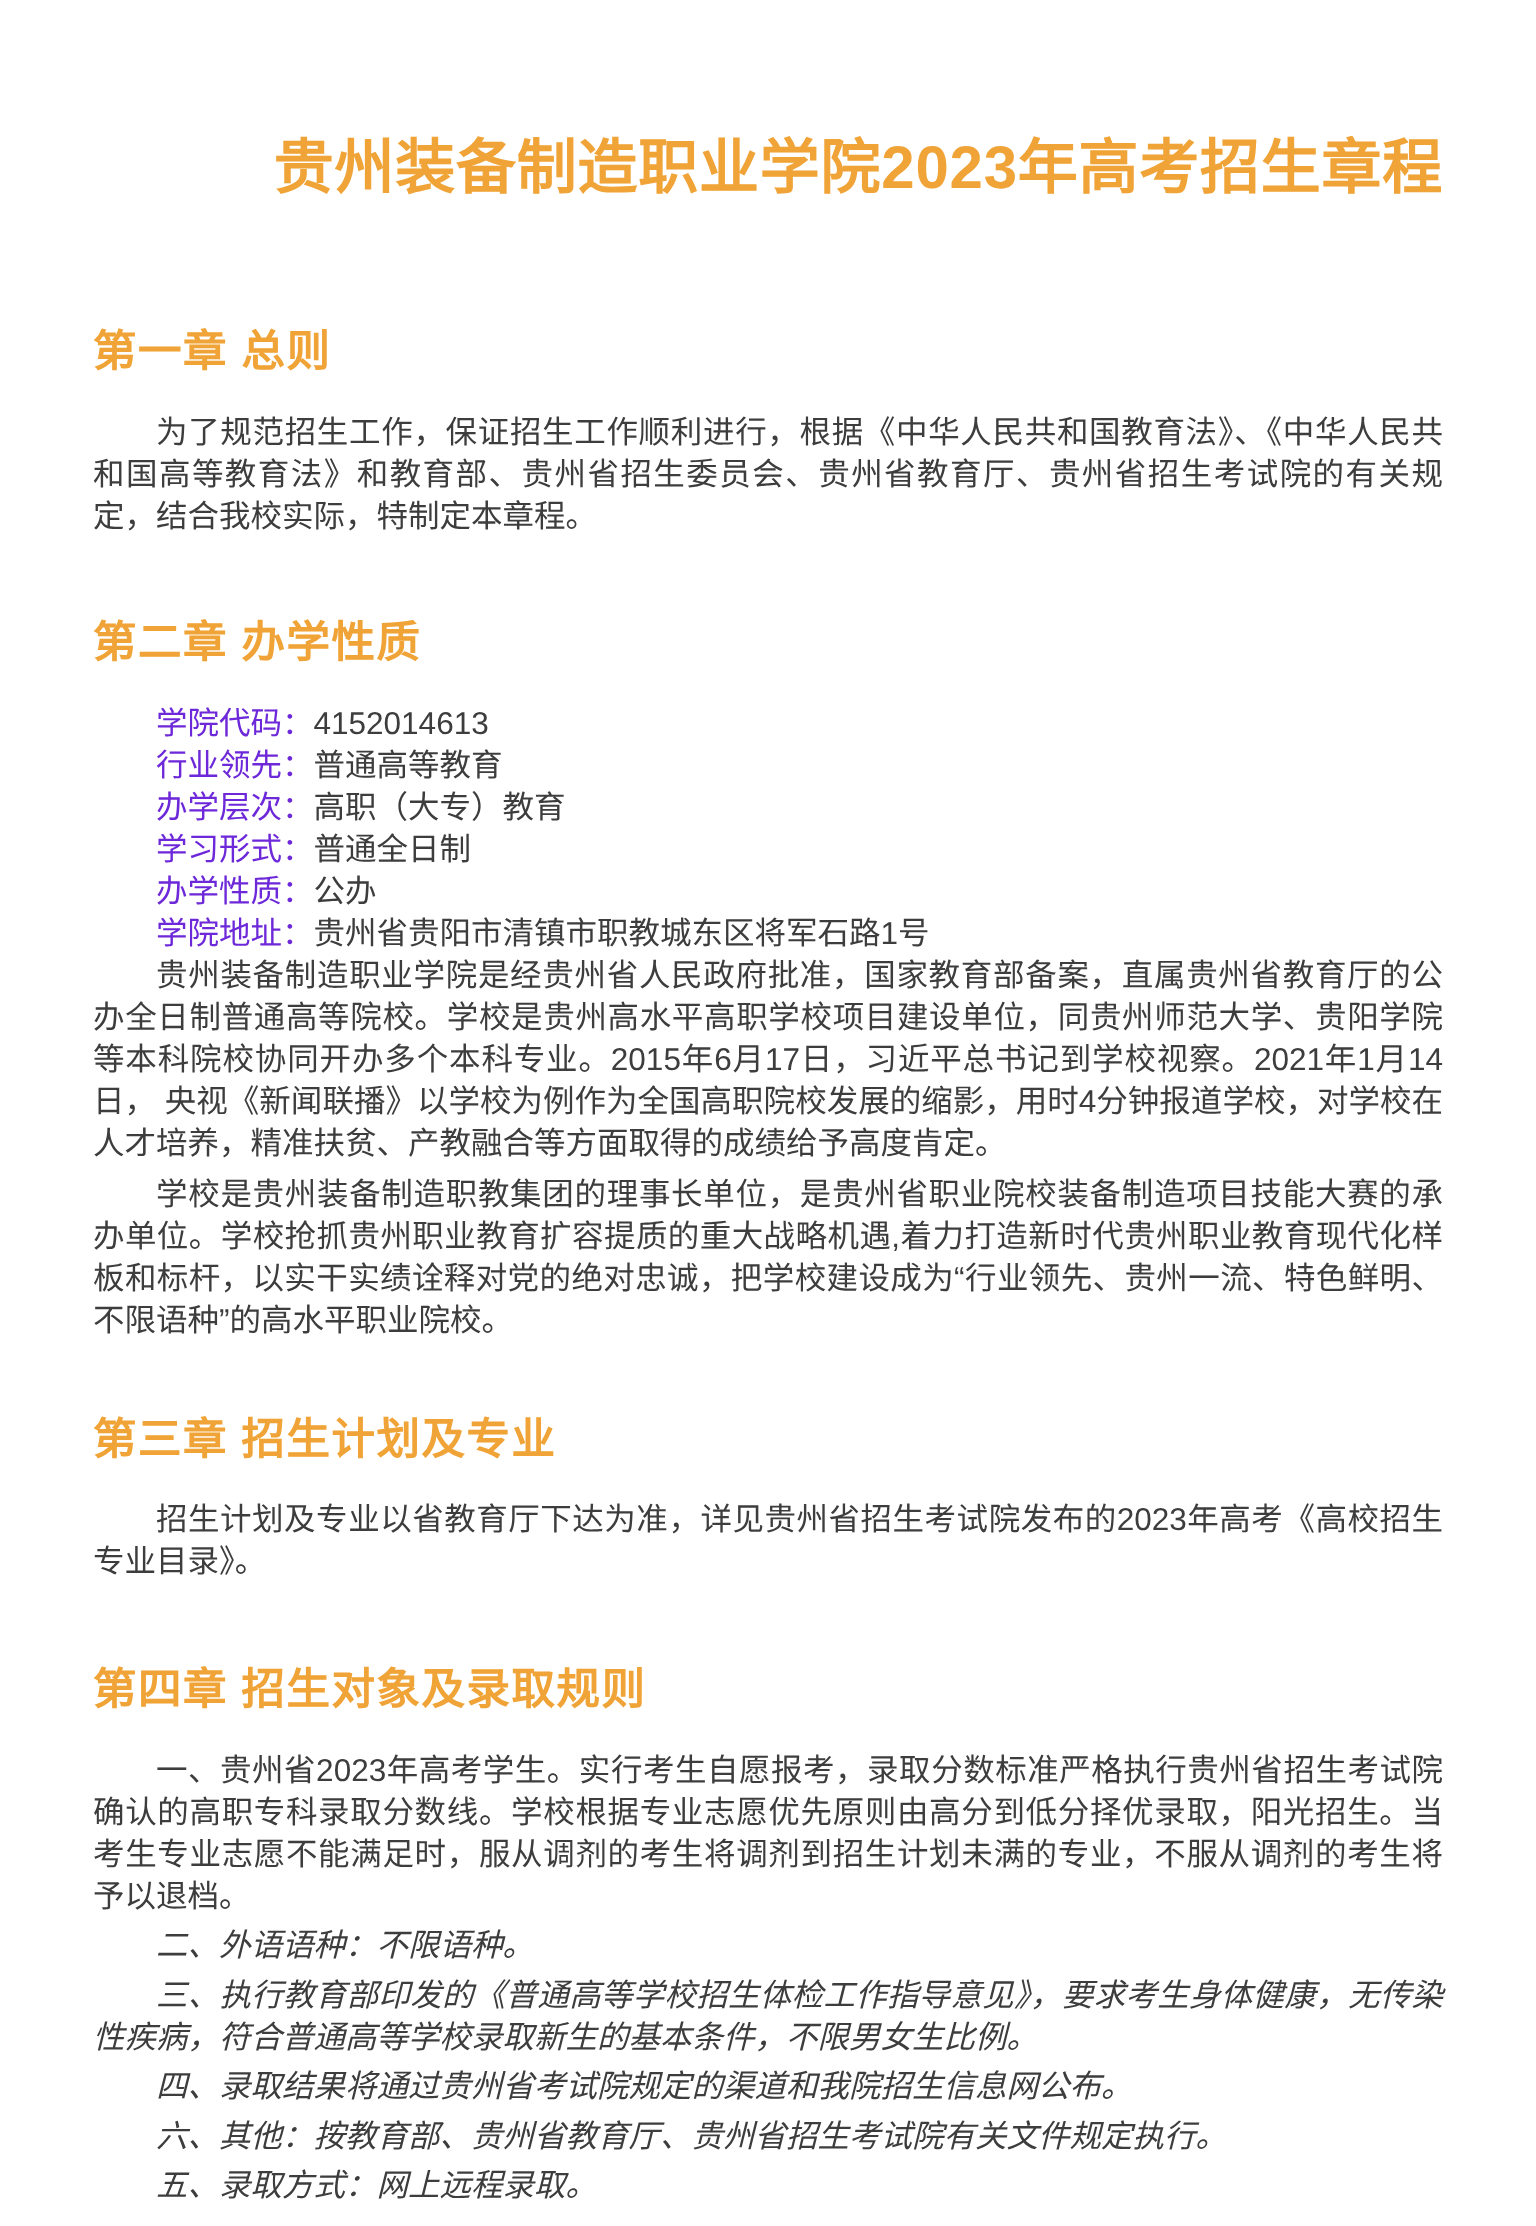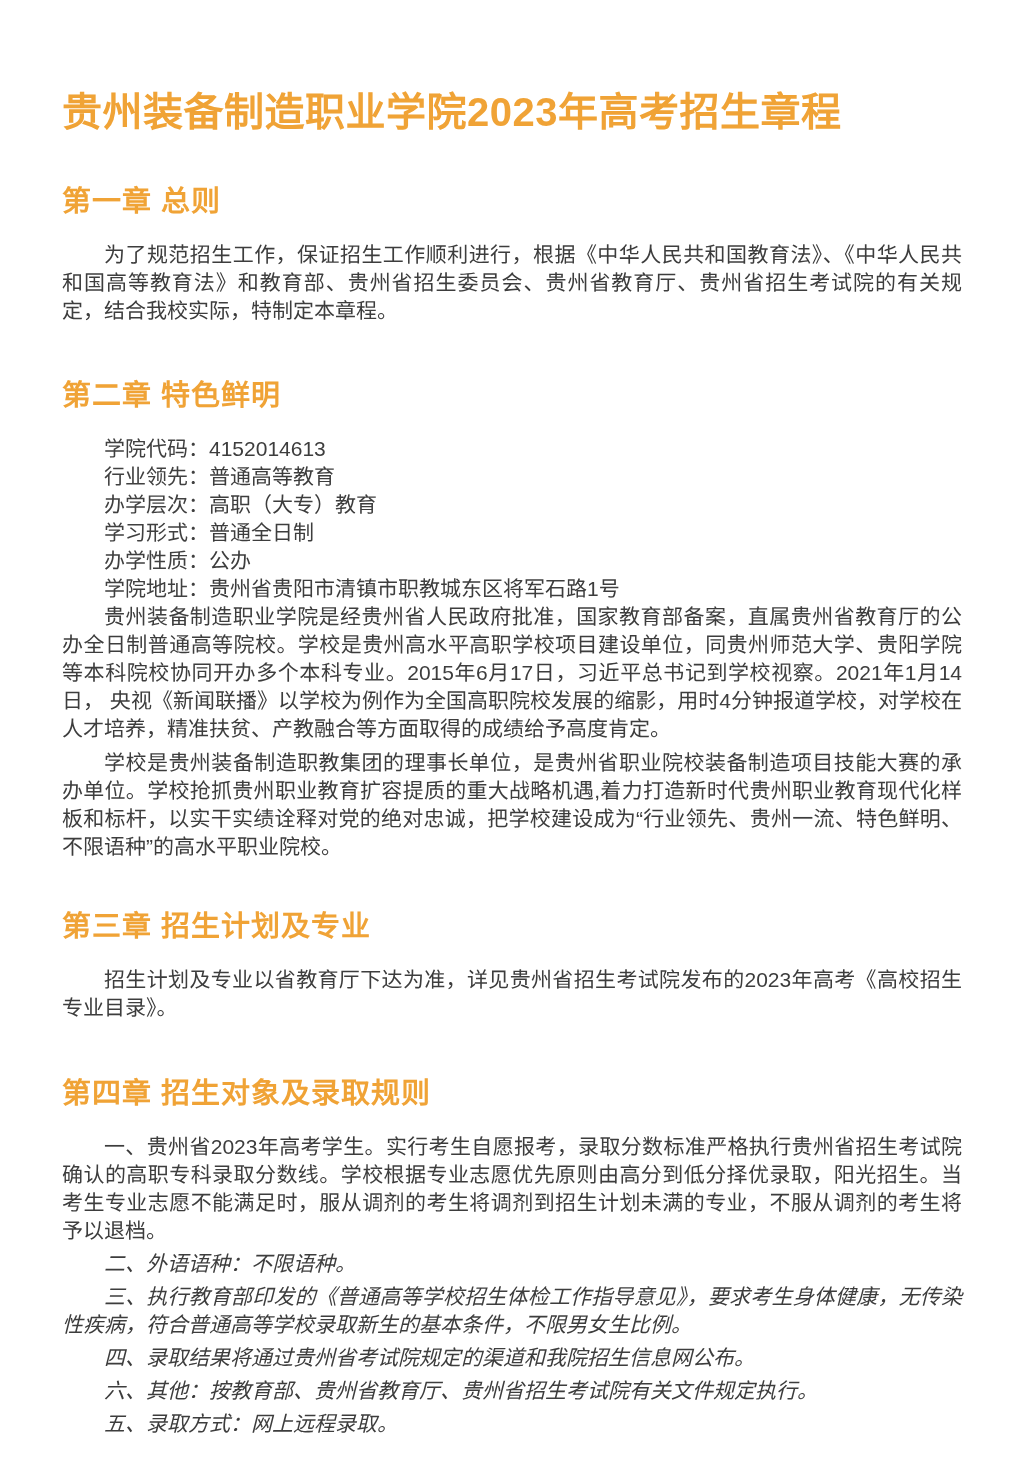--- a/index.html
+++ b/index.html
@@ -16,68 +16,68 @@
   }
   .page {
     box-sizing: border-box;
     width: 1024px;
     min-height: 1484px;
     padding: 56px 62px 40px 62px;
     background: #ffffff;
   }
   .doc-title {
     margin: 30px 0 0 0;
-    text-align: left;
+    text-align: right;
     font-size: 40px;
     line-height: 52px;
     font-weight: 700;
     color: var(--accent, #F0A336);
     letter-spacing: 0.5px;
   }
   .chapter { margin: 0; }
   .chapter-heading {
     margin: 0 0 21px 0;
     font-size: 29px;
     line-height: 38px;
     font-weight: 700;
     color: var(--accent, #F0A336);
     letter-spacing: 1px;
   }
-  .sec-1 { margin-top: 44px; }
+  .sec-1 { margin-top: 78px; }
   .sec-2 { margin-top: 51px; }
   .sec-3 { margin-top: 46px; }
   .sec-4 { margin-top: 52px; }
   p.body-para, p.info-line, p.rule-para {
     margin: 0;
     font-size: 21px;
     line-height: 28px;
     text-indent: 2em;
     text-align: justify;
     color: #3d3d3d;
     word-break: break-all;
   }
   p.body-para + p.body-para { margin-top: 6px; }
   p.rule-para + p.rule-para { margin-top: 5px; font-style: italic; }
-  .info-label { color: #404040; }
+  .info-label { color: #6d28d9; }
   .info-value { color: #3d3d3d; }
 </style>
 </head>
 <body>
 
 <div class="page">
 
   <h1 class="doc-title">贵州装备制造职业学院2023年高考招生章程</h1>
 
   <section class="chapter sec-1">
     <h2 class="chapter-heading">第一章 总则</h2>
     <p class="body-para">为了规范招生工作，保证招生工作顺利进行，根据《中华人民共和国教育法》、《中华人民共和国高等教育法》和教育部、贵州省招生委员会、贵州省教育厅、贵州省招生考试院的有关规定，结合我校实际，特制定本章程。</p>
   </section>
 
   <section class="chapter sec-2">
-    <h2 class="chapter-heading">第二章 特色鲜明</h2>
+    <h2 class="chapter-heading">第二章 办学性质</h2>
 
     <p class="info-line"><span class="info-label">学院代码：</span><span class="info-value">4152014613</span></p>
     <p class="info-line"><span class="info-label">行业领先：</span><span class="info-value">普通高等教育</span></p>
     <p class="info-line"><span class="info-label">办学层次：</span><span class="info-value">高职（大专）教育</span></p>
     <p class="info-line"><span class="info-label">学习形式：</span><span class="info-value">普通全日制</span></p>
     <p class="info-line"><span class="info-label">办学性质：</span><span class="info-value">公办</span></p>
     <p class="info-line"><span class="info-label">学院地址：</span><span class="info-value">贵州省贵阳市清镇市职教城东区将军石路1号</span></p>
 
     <p class="body-para">贵州装备制造职业学院是经贵州省人民政府批准，国家教育部备案，直属贵州省教育厅的公办全日制普通高等院校。学校是贵州高水平高职学校项目建设单位，同贵州师范大学、贵阳学院等本科院校协同开办多个本科专业。2015年6月17日，习近平总书记到学校视察。2021年1月14日， 央视《新闻联播》以学校为例作为全国高职院校发展的缩影，用时4分钟报道学校，对学校在人才培养，精准扶贫、产教融合等方面取得的成绩给予高度肯定。</p>
     <p class="body-para">学校是贵州装备制造职教集团的理事长单位，是贵州省职业院校装备制造项目技能大赛的承办单位。学校抢抓贵州职业教育扩容提质的重大战略机遇,着力打造新时代贵州职业教育现代化样板和标杆，以实干实绩诠释对党的绝对忠诚，把学校建设成为“行业领先、贵州一流、特色鲜明、不限语种”的高水平职业院校。</p>

